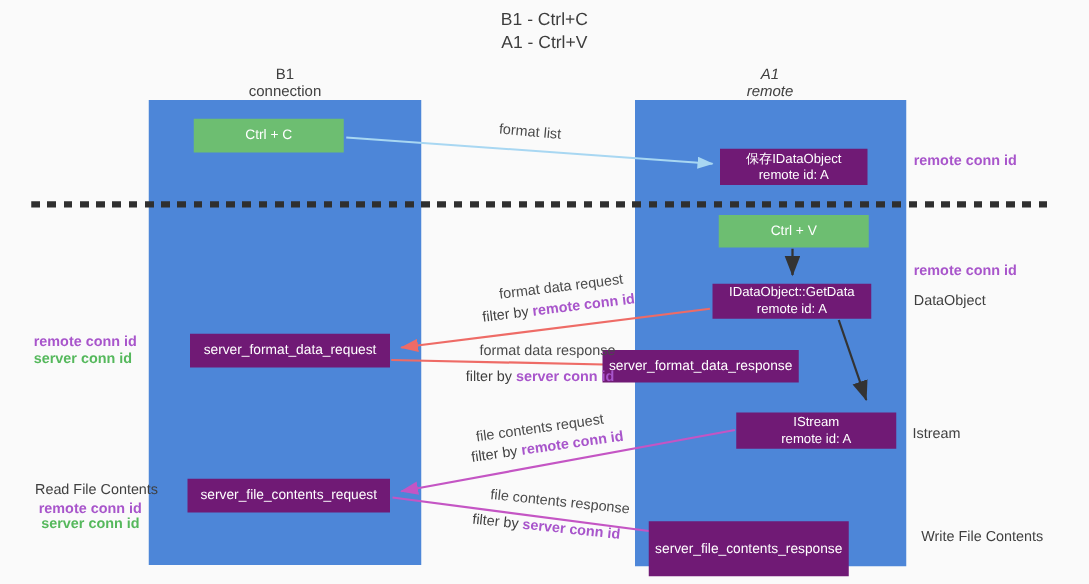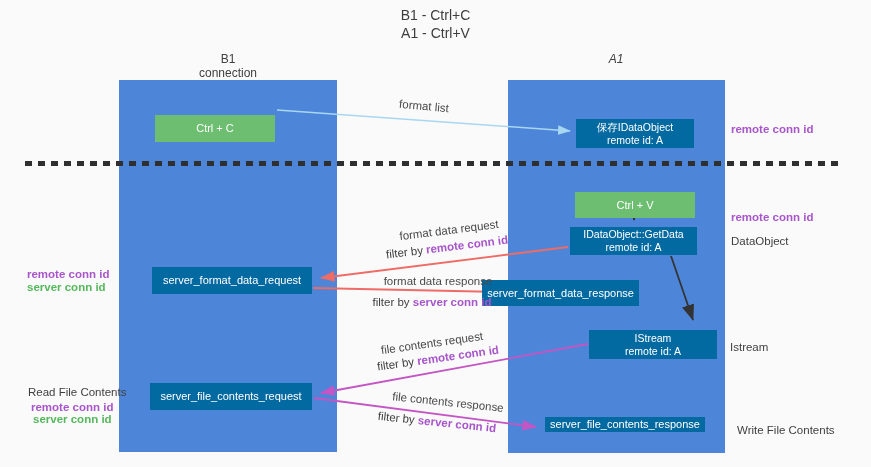--- a/index.html
+++ b/index.html
@@ -14,31 +14,31 @@
 
   .lifeline{position:absolute;background:#4d86d8;}
   #lifeline-b1{left:119px;top:80px;width:218px;height:372px;}
   #lifeline-a1{left:508px;top:80px;width:217px;height:373px;}
 
   .dashed{position:absolute;left:25px;top:161px;width:813px;height:5px;
           background:repeating-linear-gradient(90deg,#2f2f2f 0 7px,transparent 7px 13px);}
 
   .box{position:absolute;display:flex;flex-direction:column;align-items:center;
        justify-content:center;color:#fff;font-size:11px;text-align:center;line-height:13px;}
-  .orange{background:#0369a1;}
-  .green{background:#6dbe71;margin-top:20px;}
+  .orange{background:#701a75;}
+  .green{background:#6dbe71;}
   #box-ctrl-c{left:155px;top:95px;width:120px;height:27px;}
   #box-save-ido{left:576px;top:119px;width:118px;height:29px;font-size:10.5px;}
   #box-ctrl-v{left:575px;top:172px;width:120px;height:26px;}
   #box-getdata{left:570px;top:227px;width:127px;height:28px;font-size:10.5px;}
   #box-fmt-req{left:152px;top:267px;width:160px;height:27px;}
   #box-fmt-resp{left:482px;top:280px;width:157px;height:26px;}
   #box-istream{left:589px;top:330px;width:128px;height:29px;font-size:10.5px;}
   #box-file-req{left:150px;top:383px;width:162px;height:27px;}
-  #box-file-resp{left:545px;top:417px;width:160px;height:15px;}
+  #box-file-resp{left:519px;top:417px;width:160px;height:44px;}
 
   .alabel{position:absolute;white-space:nowrap;font-size:11.5px;color:#4a4a4a;
           transform-origin:center;}
   .purple{color:#a855cb;font-weight:700;}
   .greentx{color:#55b85c;font-weight:700;}
   .dark{color:#3f3f3f;font-weight:400;}
   .side{position:absolute;white-space:nowrap;font-size:11.5px;}
 
   #lbl-format-list{left:424px;top:100px;transform:translateX(-50%) rotate(5deg);}
   #lbl-fdr{left:449px;top:224px;transform:translateX(-50%) rotate(-7deg);}
@@ -61,20 +61,21 @@
     <div>B1 - Ctrl+C</div>
     <div>A1 - Ctrl+V</div>
   </div>
 
   <div id="hdr-left" class="col-header">
     <div>B1</div>
     <div>connection</div>
   </div>
   <div id="hdr-right" class="col-header">
     <div>A1</div>
+    <div>remote</div>
   </div>
 
   <div id="lifeline-b1" class="lifeline"></div>
   <div id="lifeline-a1" class="lifeline"></div>
 
   <div class="dashed"></div>
 
   <svg id="svg-arrows" width="871" height="467">
     <defs>
       <marker id="ah-blue" markerWidth="9" markerHeight="7" refX="7.5" refY="3" orient="auto">

